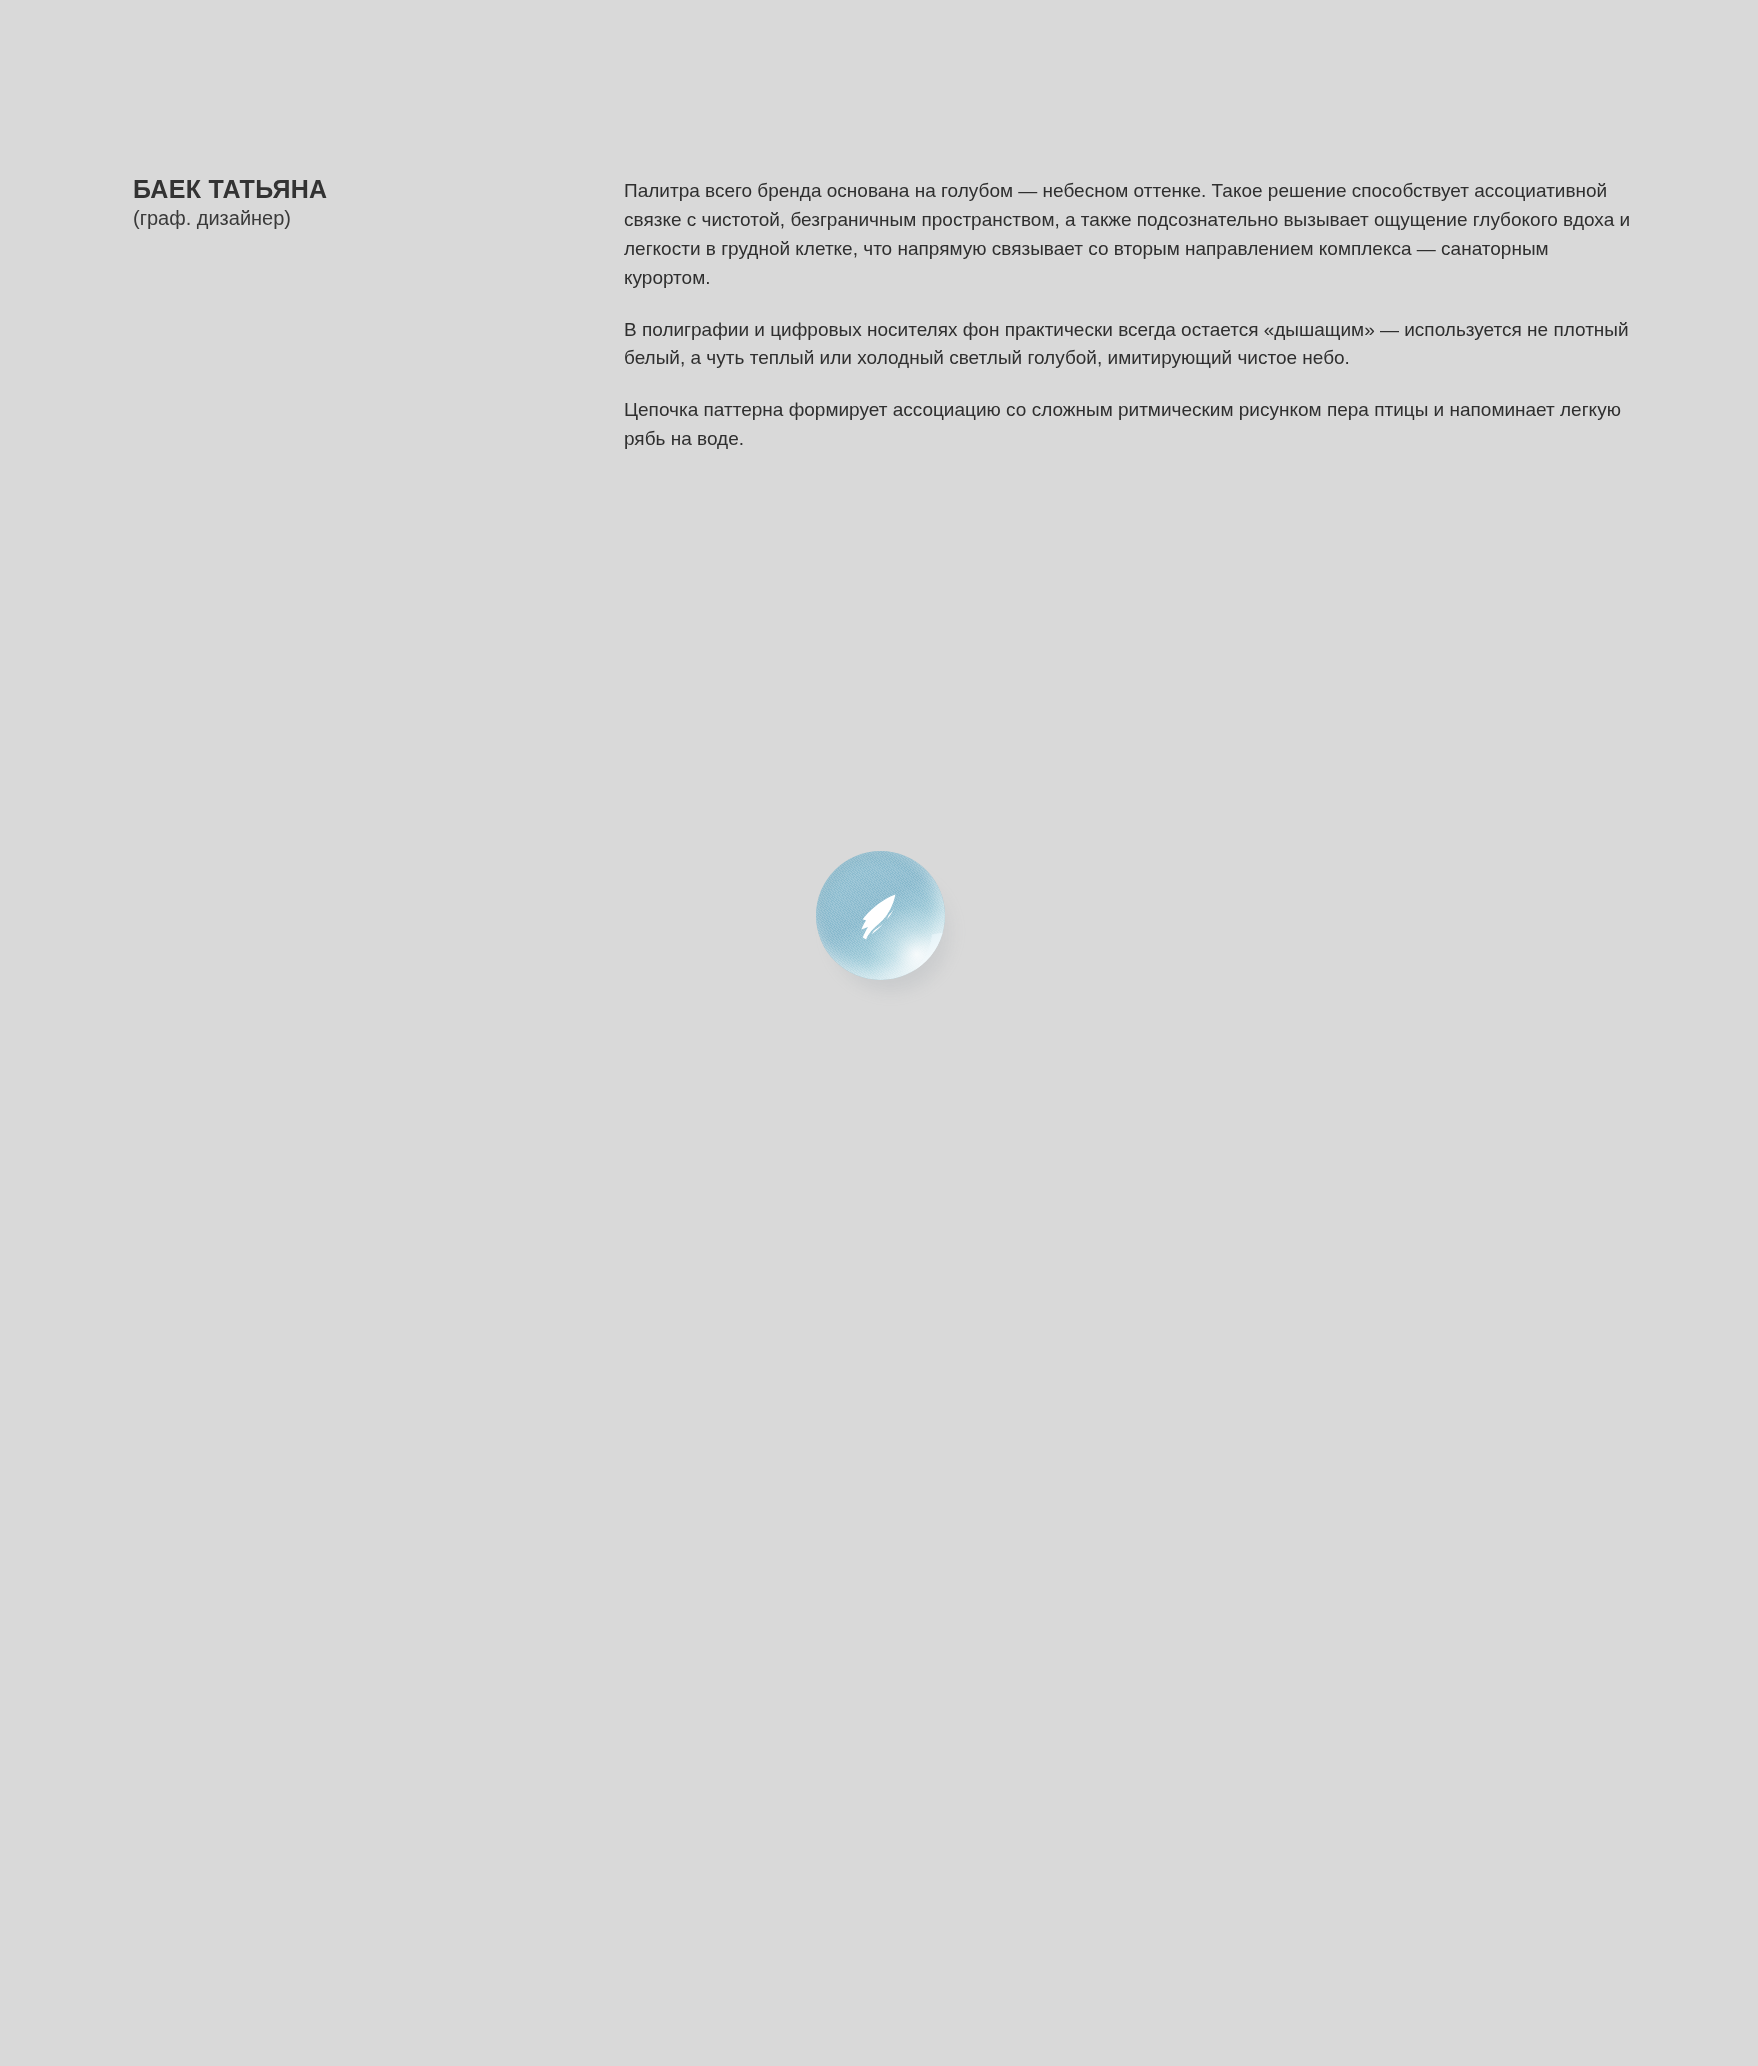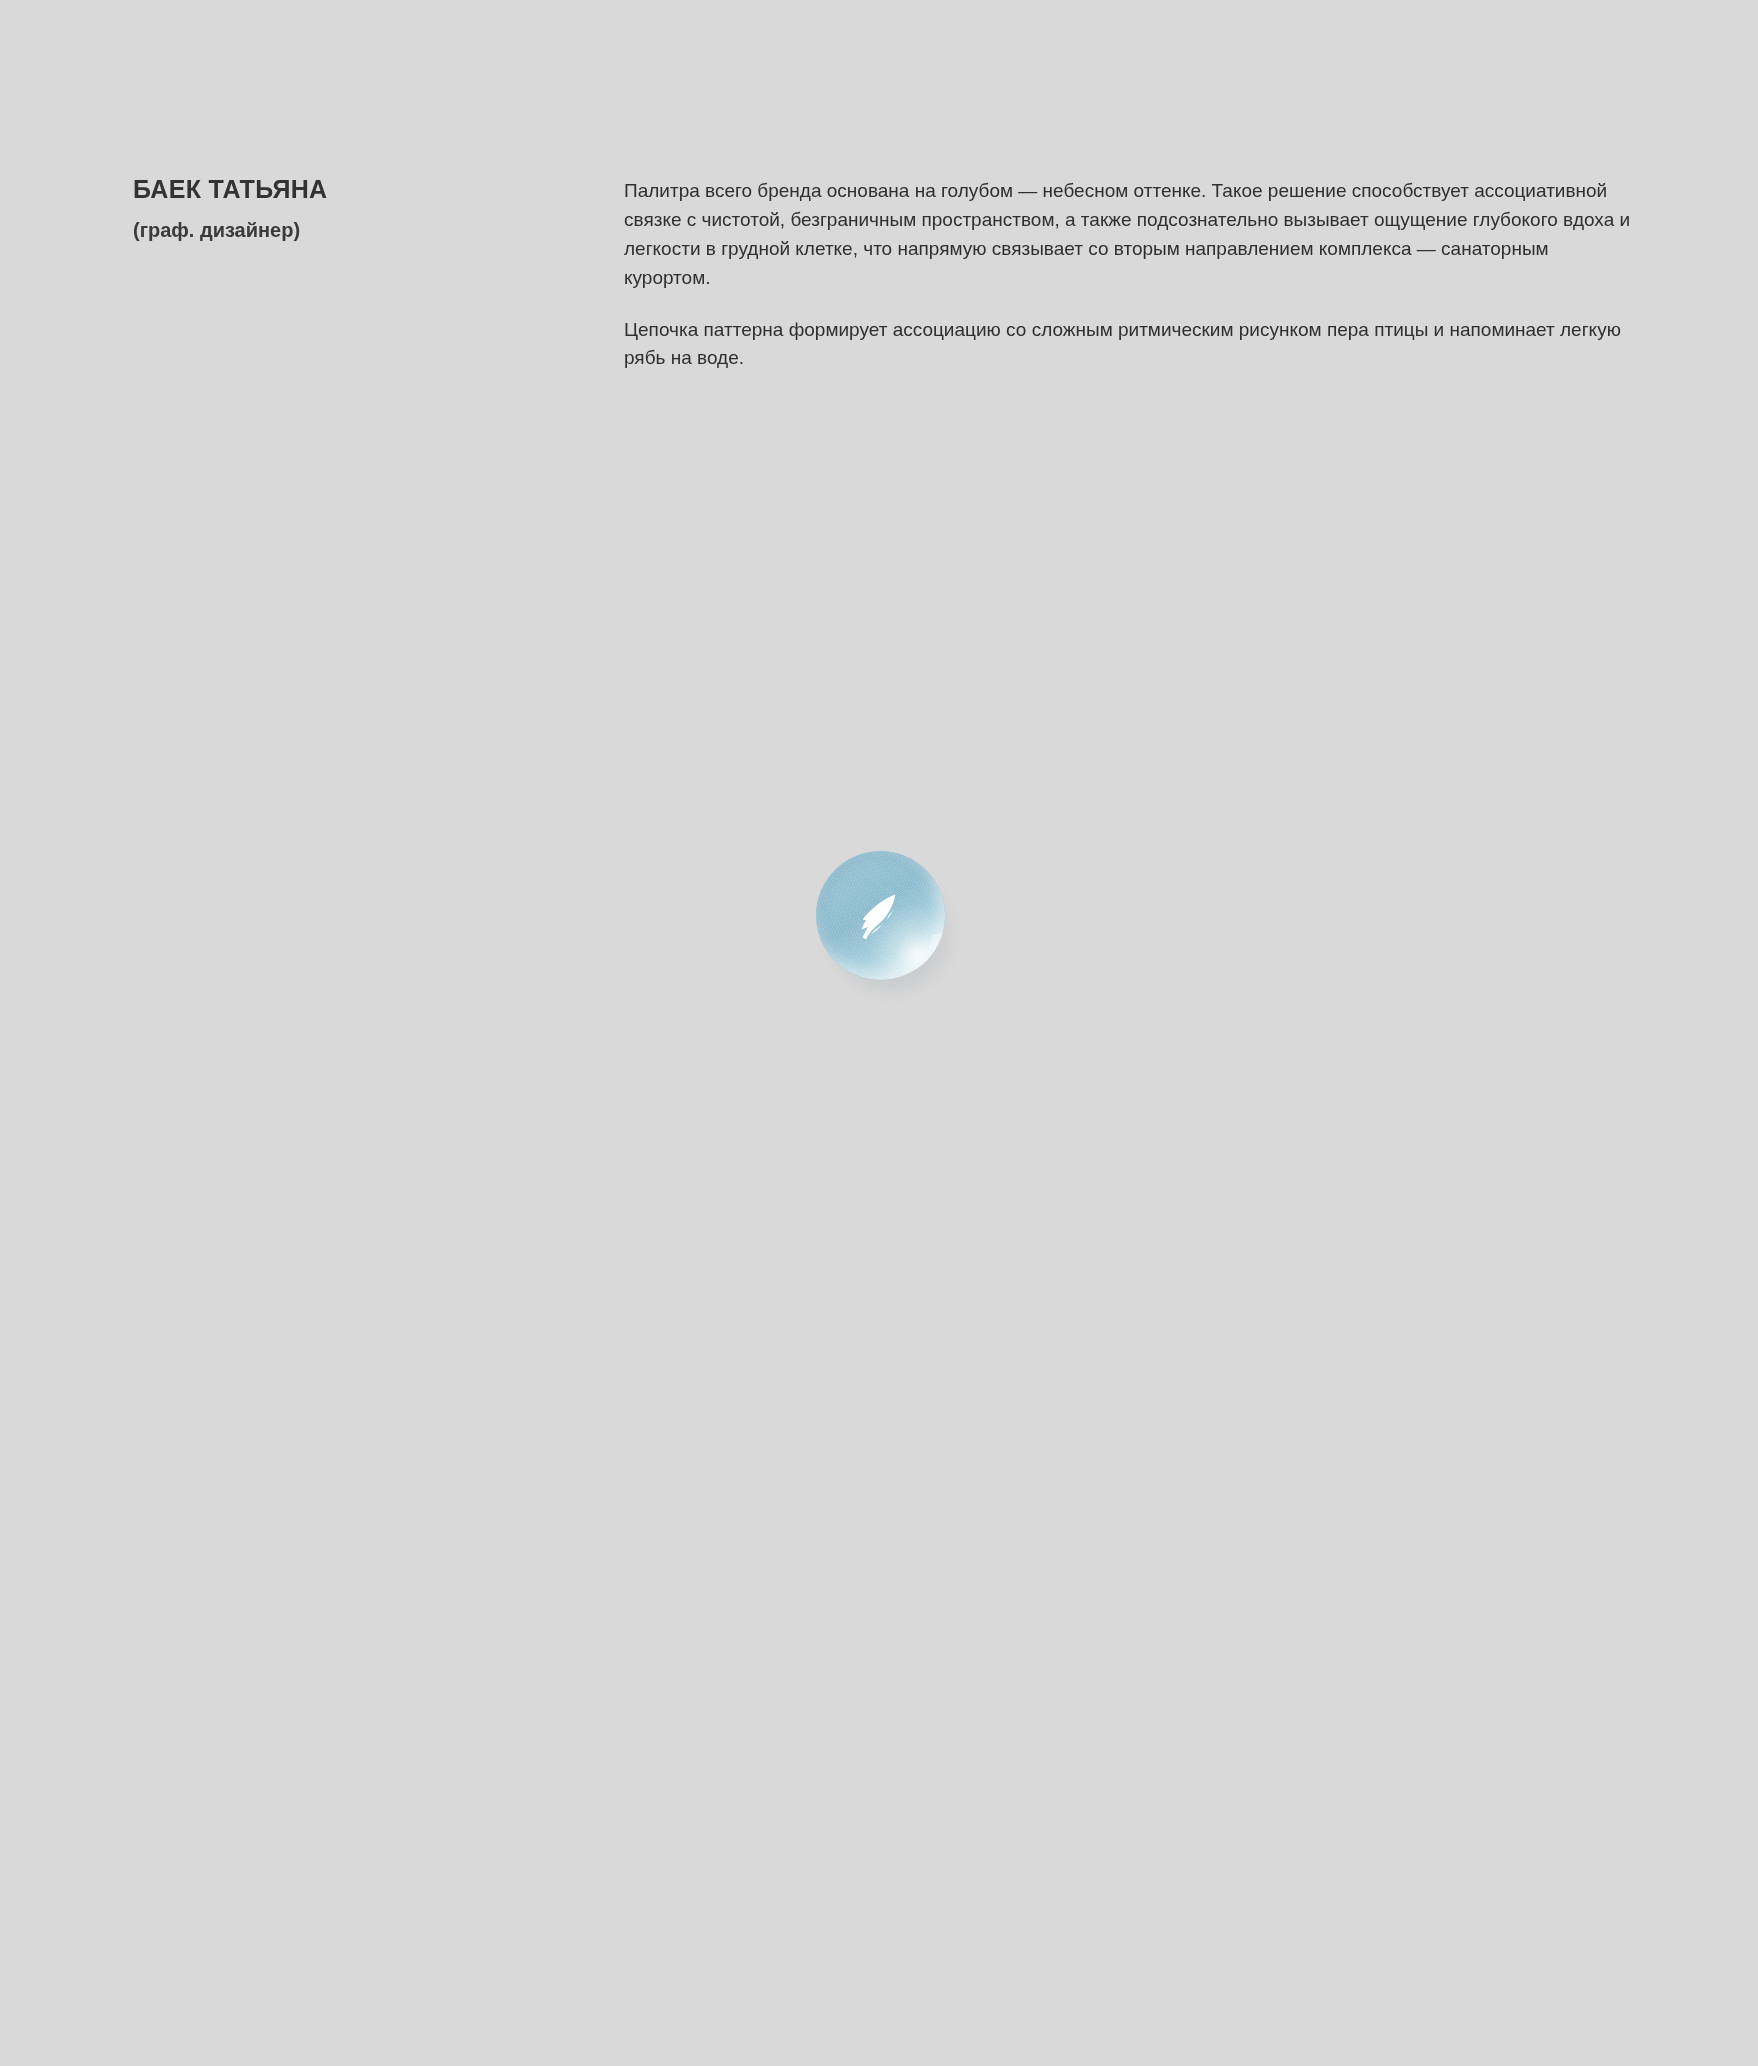--- a/index.html
+++ b/index.html
@@ -11,22 +11,22 @@
   }
   .page { position:relative; width:1758px; height:2066px; background:#d9d9d9; }
 
   
   .credit { position:absolute; left:133px; top:175px; width:402px; }
   .credit-name {
     font-size:25px; font-weight:700; letter-spacing:0.3px;
     color:#333333; line-height:1.18;
   }
   .credit-role {
-    font-size:20px; font-weight:700; color:#3a3a3a;
-    margin-top:13px; line-height:1.2;
+    font-size:20px; font-weight:400; color:#3a3a3a;
+    margin-top:1px; line-height:1.2;
   }
 
   
   .desc { position:absolute; left:624px; top:177px; width:1011px; }
   .desc p {
     font-size:19px; line-height:1.52; color:#2f2f2f;
     margin-bottom:23px; font-weight:400;
   }
   .desc p:last-child { margin-bottom:16px; }
   .desc b { font-weight:700; }
@@ -76,20 +76,21 @@
 
 <div class="page">
 
   <div class="credit">
     <div class="credit-name">БАЕК ТАТЬЯНА</div>
     <div class="credit-role">(граф. дизайнер)</div>
   </div>
 
   <div class="desc">
     <p>Палитра всего бренда основана на голубом — небесном оттенке. Такое решение способствует ассоциативной связке с чистотой, безграничным пространством, а также подсознательно вызывает ощущение глубокого вдоха и легкости в грудной клетке, что напрямую связывает со вторым направлением комплекса — санаторным курортом.</p>
+    <p>В полиграфии и цифровых носителях фон практически всегда остается «дышащим» — используется не плотный белый, а чуть теплый или холодный светлый голубой, имитирующий чистое небо.</p>
     <p>Цепочка паттерна формирует ассоциацию со сложным ритмическим рисунком пера птицы и напоминает легкую рябь на воде.</p>
   </div>
 
   <div class="sticker-wrap">
     <div class="sticker-shadow"></div>
     <div class="sticker">
       <div class="sticker-grain"></div>
       <svg class="sticker-feather" viewBox="0 0 100 100">
         <path d="M72,17 C72,17 70,34 58,50 C52,58 44,64 38,70 C33,75 29,81 27,86 L22,83 C24,78 27,72 30,67 C24,69 20,71 20,71 C20,71 22,64 27,57 C24,56 22,55 22,55 C22,55 28,47 37,39 C49,28 63,20 72,17 Z
                  M62,49 C66,45 69,41 71,37 C68,44 64,50 59,55 C60,53 61,51 62,49 Z

